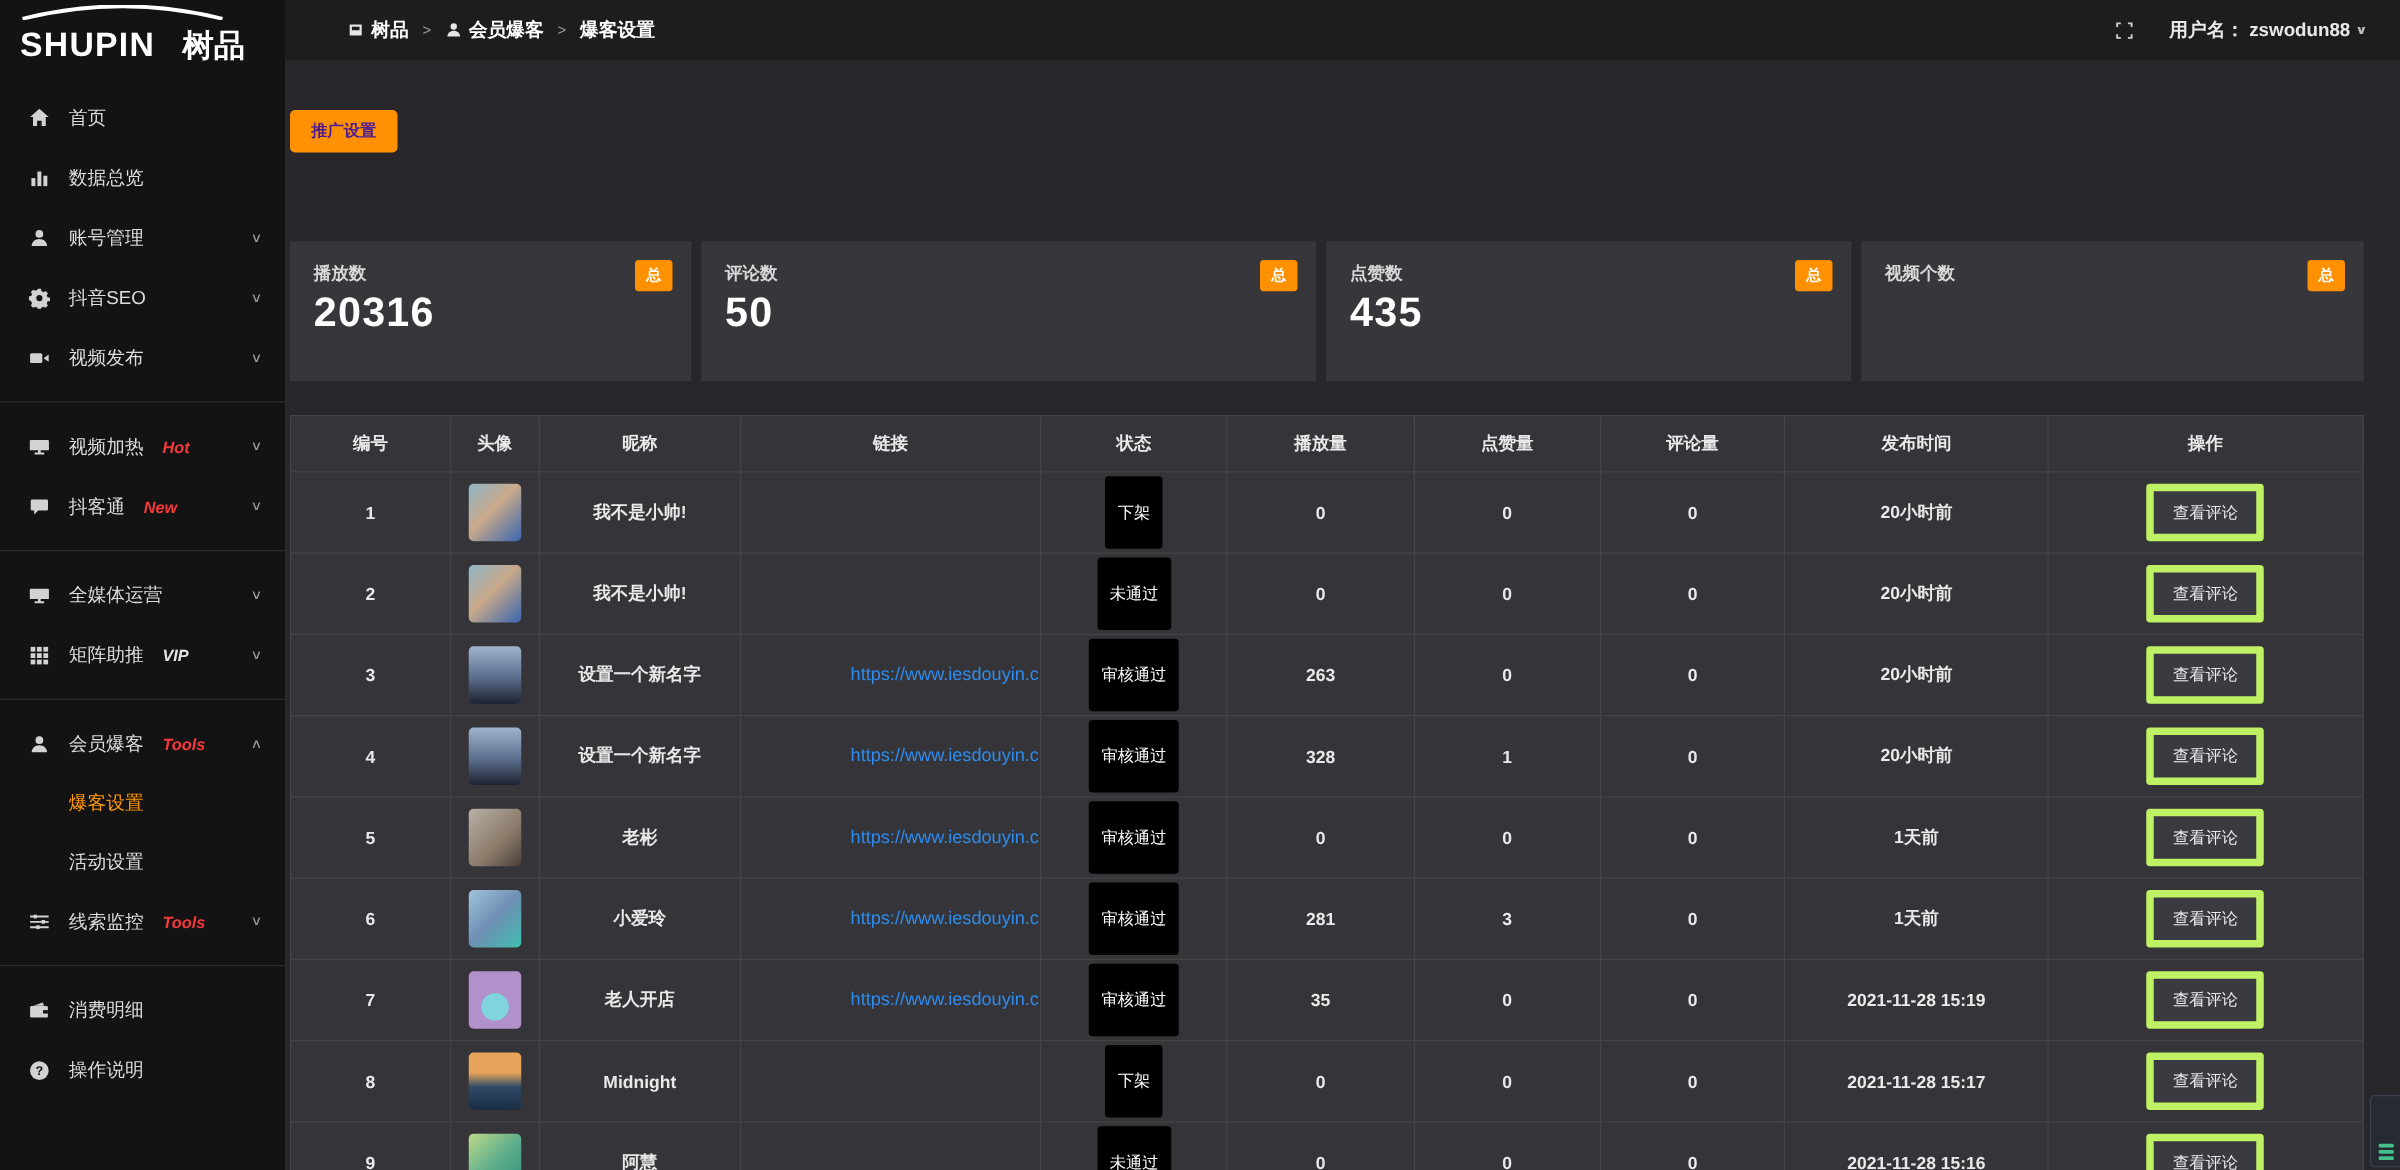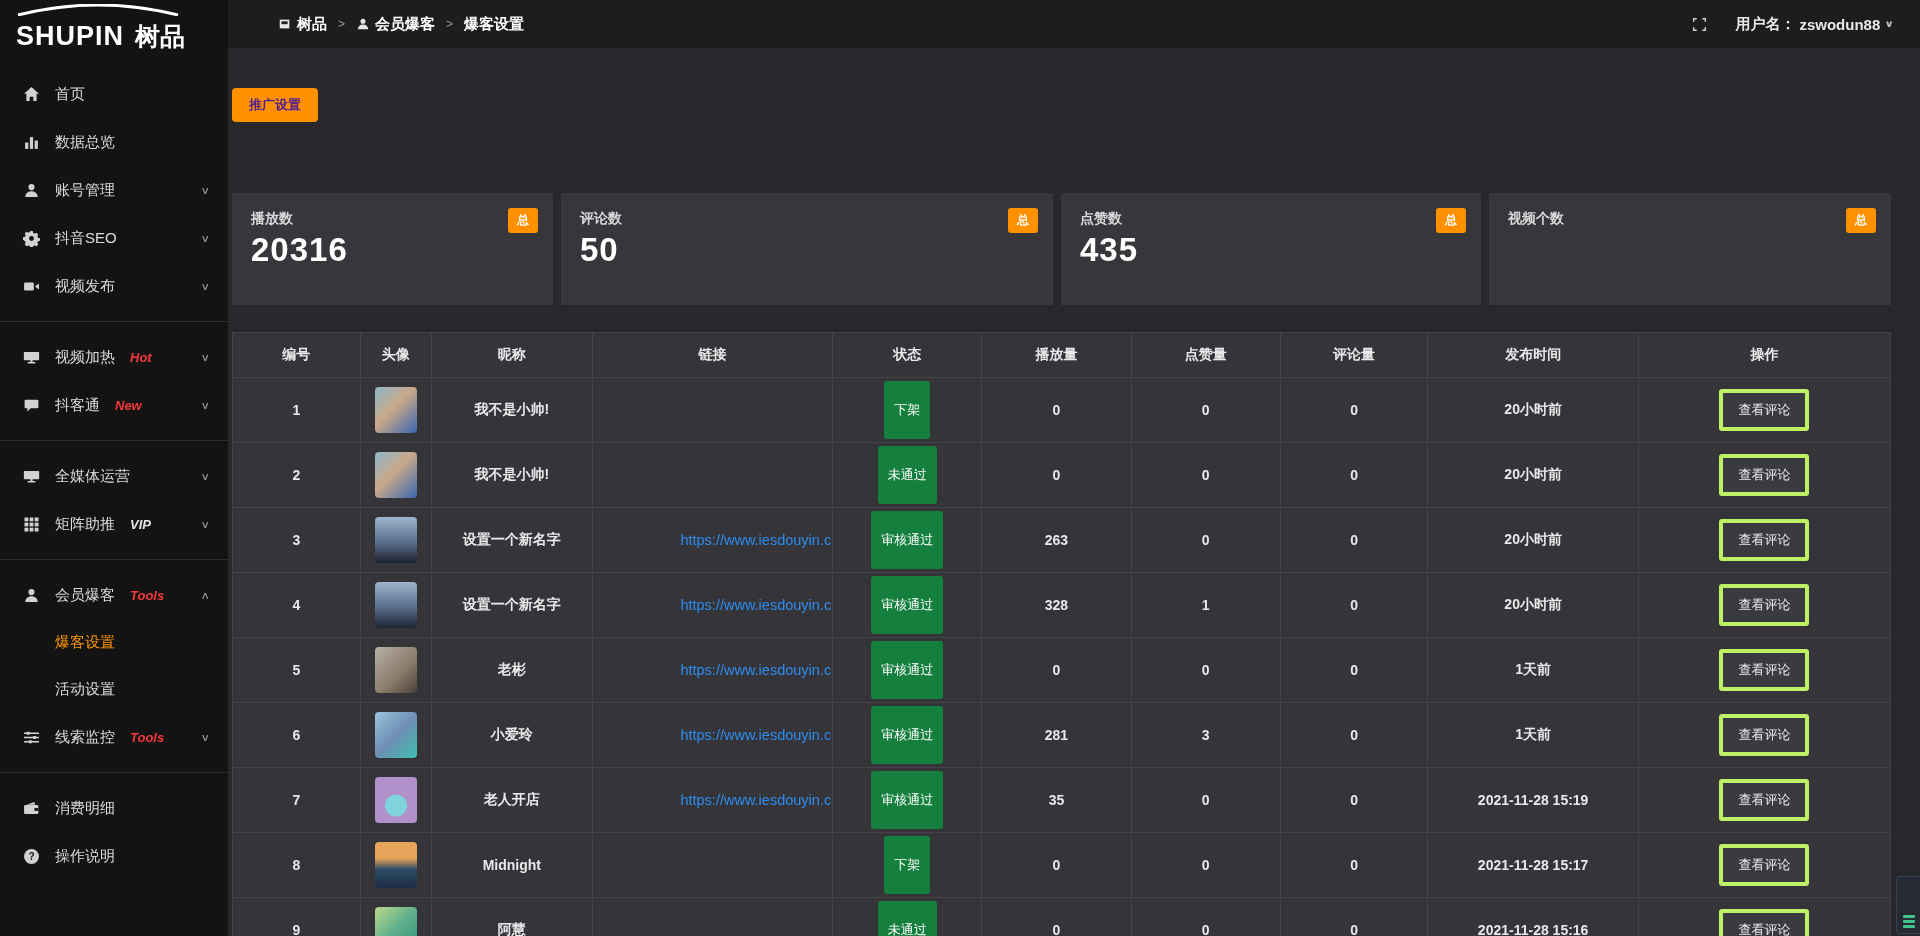--- a/index.html
+++ b/index.html
@@ -7,21 +7,21 @@
     width:1920px;height:936px;overflow:hidden;
     background:#28282c;
     font-family:"Liberation Sans","DejaVu Sans",sans-serif;
     display:flex;
     -webkit-font-smoothing:antialiased;
   }
   
   .sidebar{width:228px;flex:none;background:#131314;height:936px;overflow:hidden;}
   .logo-area{padding:8px 0 6px 16px;position:relative;height:46px;}
   .logo-arc{position:absolute;left:14px;top:4px;}
-  .logo-text{display:flex;align-items:baseline;gap:11px;margin-top:12px;color:#fff;}
+  .logo-text{display:flex;align-items:baseline;gap:22px;margin-top:12px;color:#fff;}
   .logo-en{font-size:27px;font-weight:800;letter-spacing:1px;}
   .logo-cn{font-size:25px;font-weight:800;}
   .menu{margin-top:10px;}
   .menu-item{display:flex;align-items:center;height:48px;padding:0 18px 0 23px;color:#dcdcde;font-size:15px;cursor:pointer;}
   .mi-icon{width:17px;height:17px;margin-right:15px;display:inline-flex;color:#d2d2d5;flex:none;}
   .mi-icon svg{width:17px;height:17px;}
   .mi-label{white-space:nowrap;}
   .mi-tag{font-size:13px;font-style:italic;font-weight:700;margin-left:15px;}
   .tag-red{color:#f5393b;}
   .tag-gold{color:#e5e5e5;}
@@ -52,22 +52,22 @@
   .stat-badge{position:absolute;top:15px;right:15px;background:#ff9000;color:#fff;font-size:12px;font-weight:700;padding:4px 9px;border-radius:3px;}
   
   .table-wrap{margin-top:27px;}
   table{width:100%;border-collapse:collapse;table-layout:fixed;background:#353539;}
   th,td{border:1px solid #434348;text-align:center;color:#e9e9eb;overflow:hidden;}
   th{height:42px;font-size:14px;font-weight:700;}
   td{height:62px;font-size:14px;font-weight:700;}
   td.link-cell{text-align:right;padding:0 1px;}
   .row-link{color:#2d8cf0;white-space:nowrap;display:block;overflow:hidden;cursor:pointer;font-weight:400;font-size:14.5px;}
   .avatar{width:42px;height:46px;border-radius:4px;margin:0 auto;}
-  .status-badge{display:inline-block;background:#15803d;color:#fff;font-size:13px;font-weight:400;padding:20px 10px;border-radius:3px;cursor:pointer;}
-  .view-btn{background:#3a3b40;border:4px solid #bef264;color:#e9e9eb;font-size:13px;padding:8px 15px;border-radius:3px;cursor:pointer;font-family:inherit;}
+  .status-badge{display:inline-block;background:#000000;color:#fff;font-size:13px;font-weight:400;padding:20px 10px;border-radius:3px;cursor:pointer;}
+  .view-btn{background:#3a3b40;border:6px solid #bef264;color:#e9e9eb;font-size:13px;padding:8px 15px;border-radius:3px;cursor:pointer;font-family:inherit;}
   
   .floating-widget{position:fixed;right:0;bottom:2px;width:24px;height:58px;background:#262b33;border:1px solid #3a4150;border-right:none;border-radius:4px 0 0 4px;display:flex;flex-direction:column;justify-content:flex-end;align-items:center;gap:2px;padding-bottom:5px;box-sizing:border-box;cursor:pointer;}
   .fw-bar{width:12px;height:3px;background:#46c08a;border-radius:1px;}
 </style>
 </head>
 <body>
 
 <div class="sidebar">
   <div class="logo-area">
     <svg class="logo-arc" width="168" height="12" viewBox="0 0 168 12">

